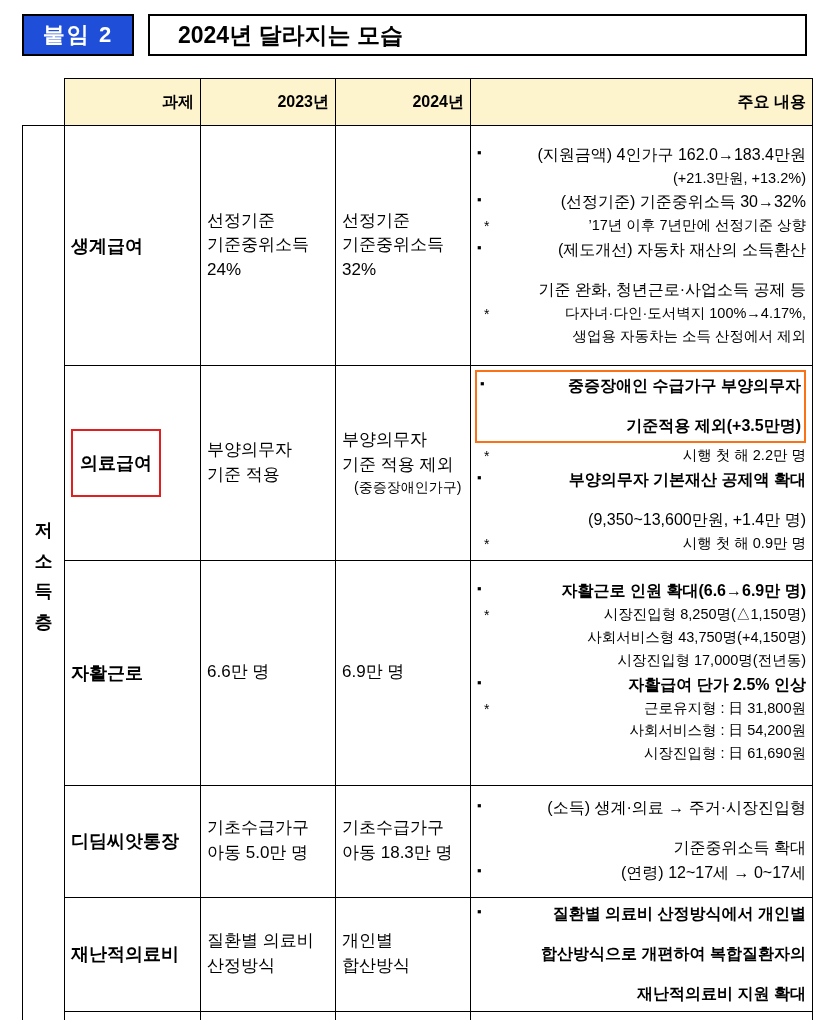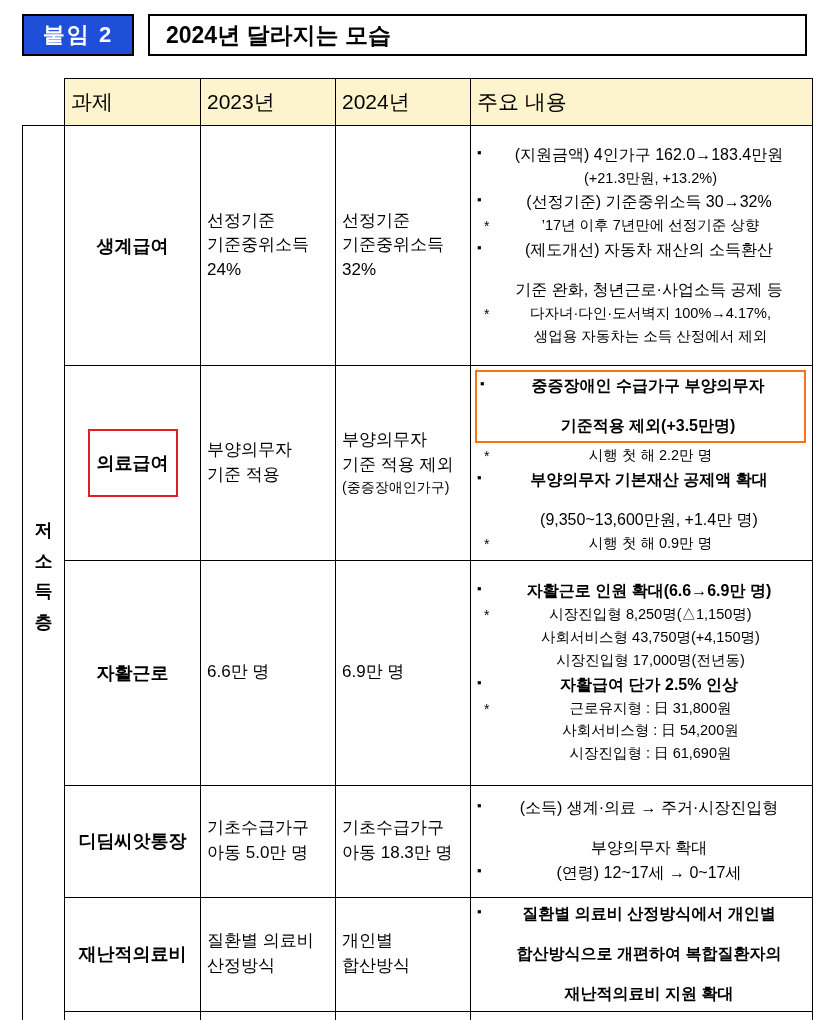--- a/index.html
+++ b/index.html
@@ -39,21 +39,21 @@
     justify-content: center;
     letter-spacing: 2px;
   }
   .header-title-box {
     margin-left: 14px;
     flex: 1;
     margin-right: 28px;
     border: 2px solid #000000;
     display: flex;
     align-items: center;
-    padding-left: 16px;
+    padding-left: 28px;
     font-size: 23px;
     font-weight: bold;
   }
 
   
   .table-wrap {
     margin: 22px 0 0 22px;
     width: 790px;
   }
   table.main {
@@ -67,66 +67,67 @@
     padding: 4px 6px;
   }
   .col-side   { width: 42px; }
   .col-task   { width: 136px; }
   .col-y2023  { width: 135px; }
   .col-y2024  { width: 135px; }
   .col-desc   { width: 342px; }
 
   thead th {
     background: #fdf3cd;
-    font-size: 21px;
-    font-weight: normal;
-    text-align: left;
+    font-size: 16px;
+    font-weight: bold;
+    text-align: right;
     height: 38px;
   }
   thead th.side-blank {
     background: #ffffff;
     border: none;
   }
 
   .side-cell {
     background: #ffffff;
     text-align: center;
     font-size: 18px;
     font-weight: bold;
     line-height: 1.7;
     letter-spacing: 0px;
     padding: 0;
   }
   .side-cell span { display: block; }
 
   .task-cell {
-    text-align: center;
+    text-align: left;
     font-size: 18px;
     font-weight: bold;
   }
   .task-boxed {
     display: inline-block;
     border: 2px solid #e02020;
     padding: 20px 7px;
     font-size: 18px;
     font-weight: bold;
   }
 
   .val-cell {
     font-size: 17px;
     line-height: 1.45;
   }
   .val-cell .small {
     font-size: 14px;
+    margin-left: 12px;
   }
 
   .desc-cell {
     font-size: 16px;
     line-height: 1.5;
-    text-align: center;
+    text-align: right;
     padding: 8px 8px 8px 8px;
   }
   .desc-cell ul {
     margin: 0;
     padding: 0;
     list-style: none;
   }
   .desc-cell li {
     margin: 0 0 1px 0;
     padding-left: 15px;
@@ -290,21 +291,21 @@
             <div>기초수급가구</div>
             <div>아동 5.0만 명</div>
           </td>
           <td class="val-cell">
             <div>기초수급가구</div>
             <div>아동 18.3만 명</div>
           </td>
           <td class="desc-cell">
             <ul>
               <li class="bullet">(소득) 생계·의료 → 주거·시장진입형</li>
-              <li class="cont2">부양의무자 확대</li>
+              <li class="cont2">기준중위소득 확대</li>
               <li class="bullet">(연령) 12~17세 → 0~17세</li>
             </ul>
           </td>
         </tr>
 
         <tr class="row-disas">
           <td class="task-cell">재난적의료비</td>
           <td class="val-cell">
             <div>질환별 의료비</div>
             <div>산정방식</div>

